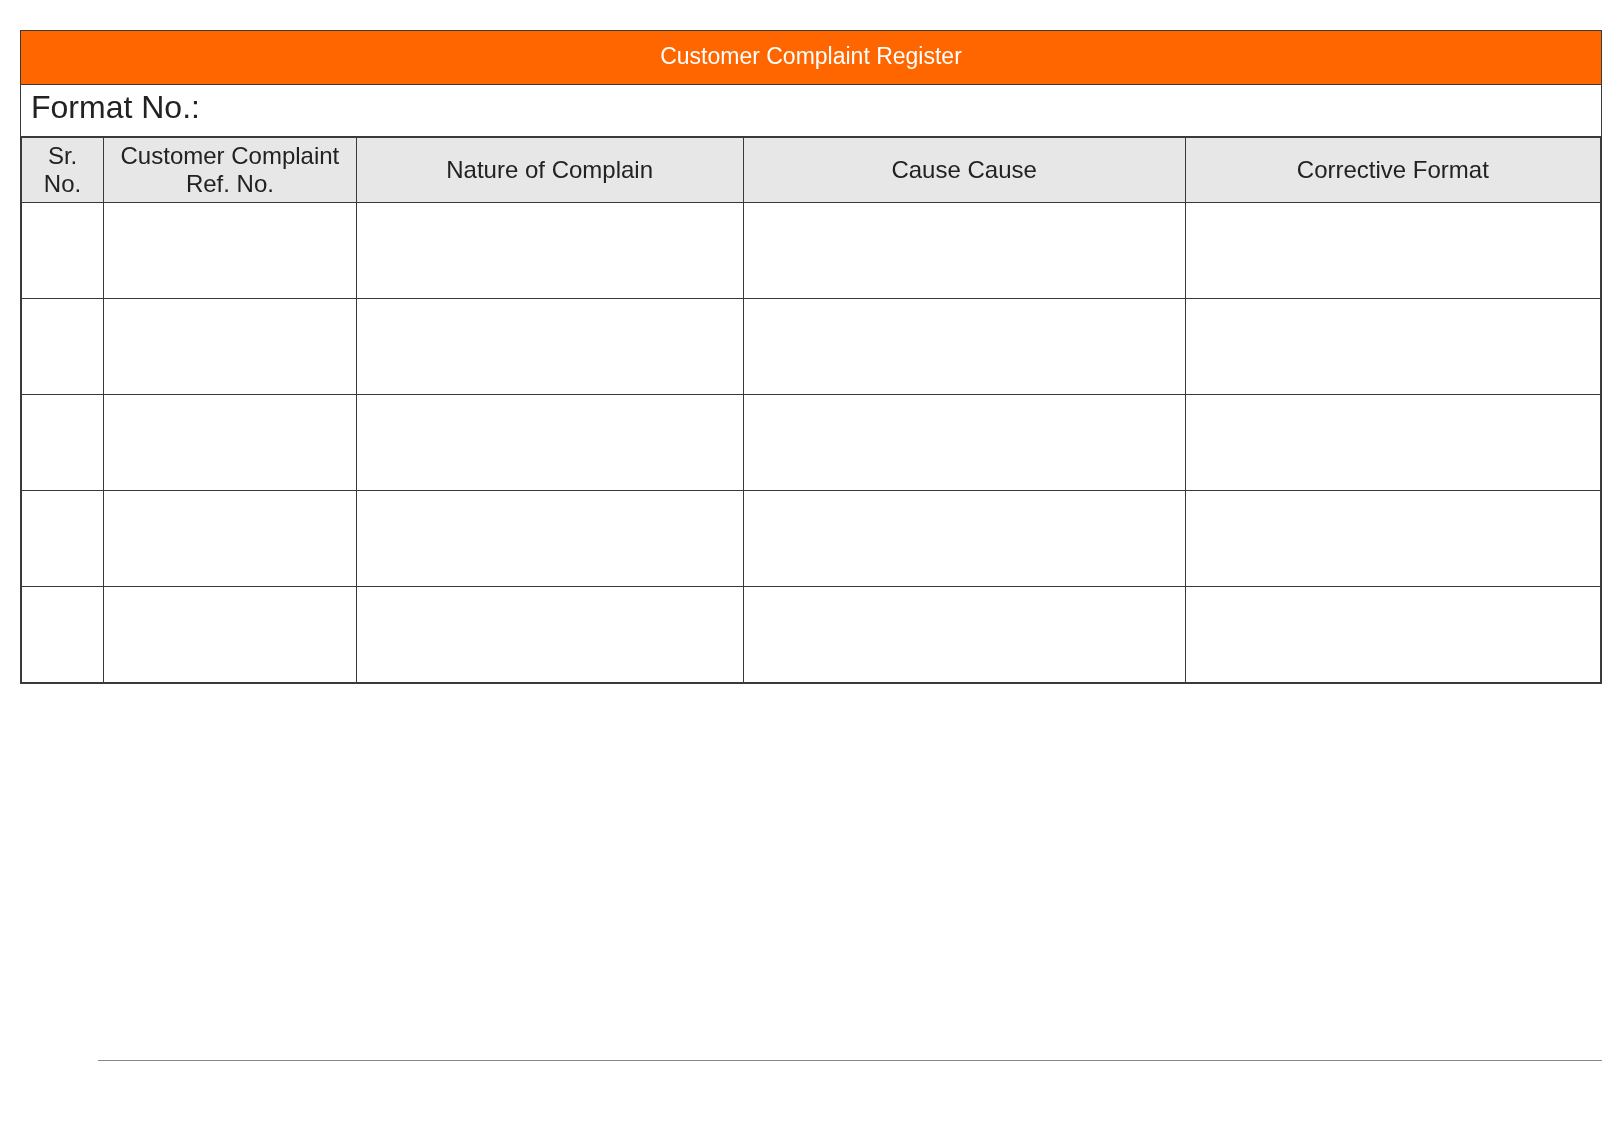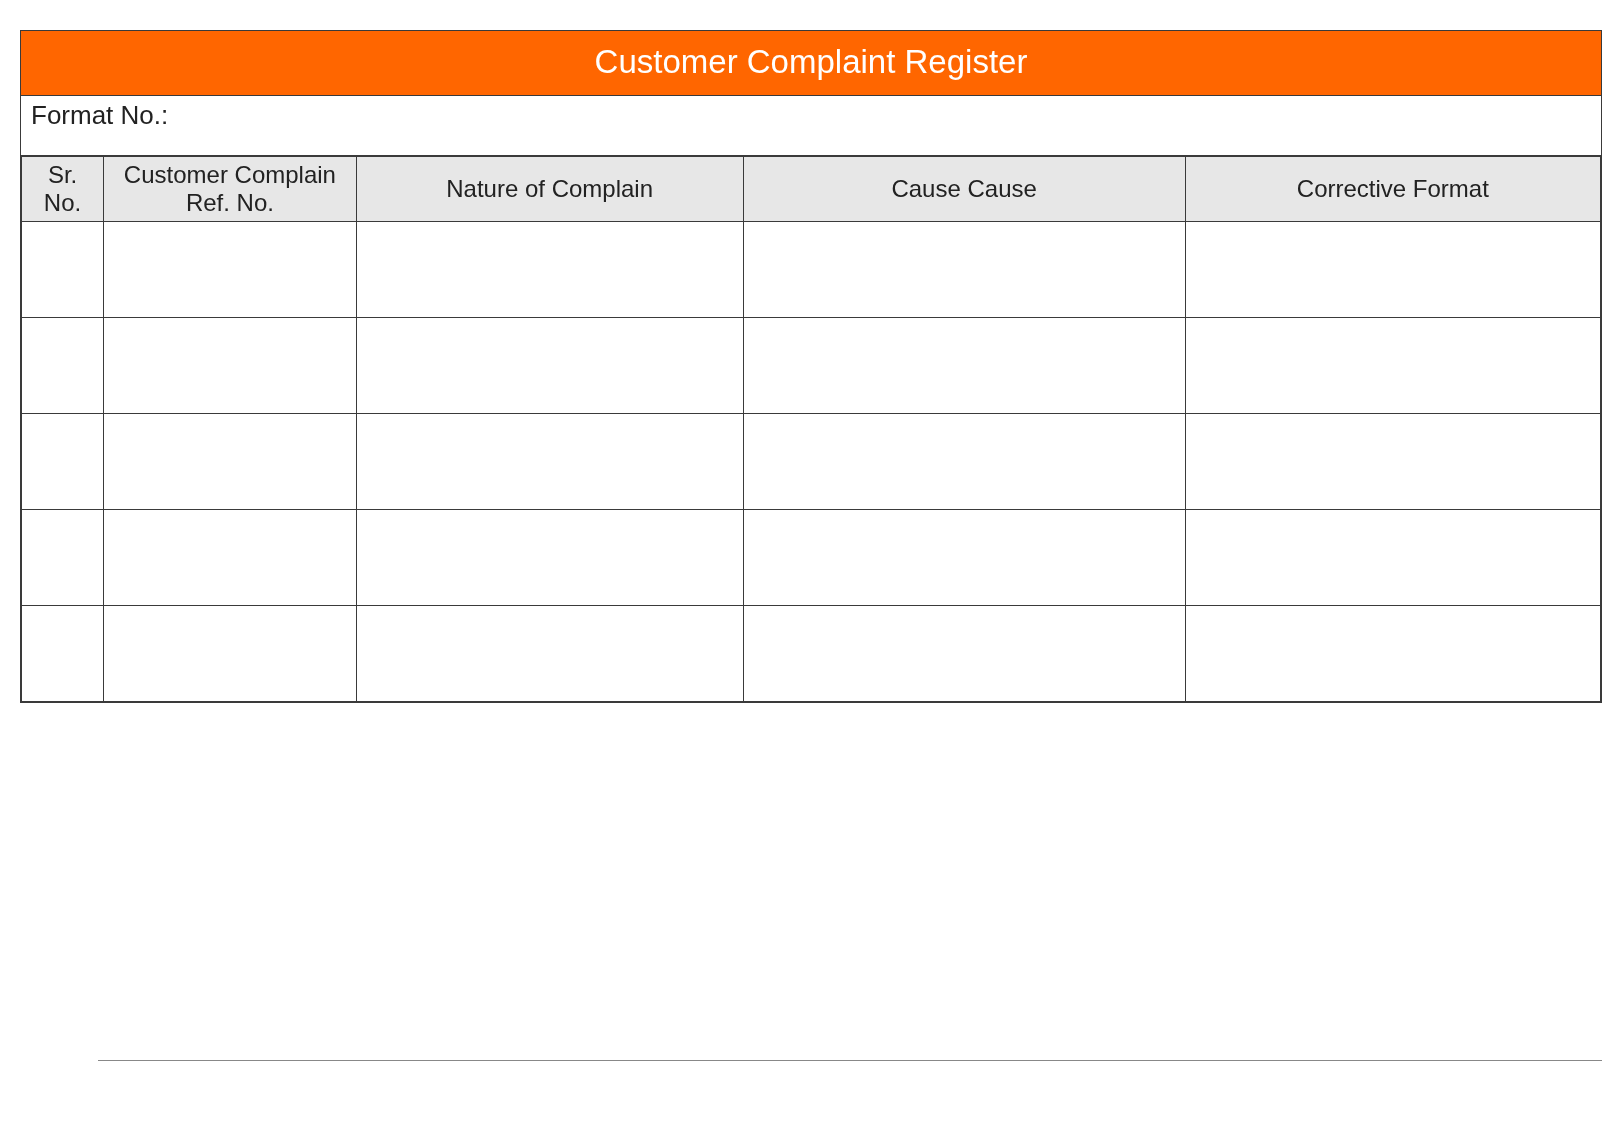--- a/index.html
+++ b/index.html
@@ -15,28 +15,28 @@
   }
   .register {
     border: 1.5px solid #3a3a3a;
     border-collapse: collapse;
     width: 100%;
   }
   .title-bar {
     background: #ff6600;
     color: #ffffff;
     text-align: center;
-    font-size: 33px;
+    font-size: 23px;
     font-weight: 300;
     padding: 12px 0 14px 0;
     border-bottom: 1.5px solid #3a3a3a;
   }
   .format-row {
-    padding: 4px 10px 24px 10px;
-    font-size: 26px;
+    padding: 4px 10px 10px 10px;
+    font-size: 32px;
     color: #222;
     border-bottom: 1.5px solid #3a3a3a;
   }
   table.grid {
     width: 100%;
     border-collapse: collapse;
   }
   table.grid th {
     background: #e7e7e7;
     font-weight: 400;
@@ -88,21 +88,21 @@
 <body>
 
 <div class="wrapper">
   <div class="register">
     <div class="title-bar">Customer Complaint Register</div>
     <div class="format-row">Format No.:</div>
     <table class="grid">
       <thead>
         <tr>
           <th class="col-sr">Sr. No.</th>
-          <th class="col-ref">Customer Complain Ref. No.</th>
+          <th class="col-ref">Customer Complaint Ref. No.</th>
           <th class="col-nat">Nature of Complain</th>
           <th class="col-root">Cause Cause</th>
           <th class="col-corr">Corrective Format</th>
         </tr>
       </thead>
       <tbody>
         <tr>
           <td></td>
           <td></td>
           <td></td>

